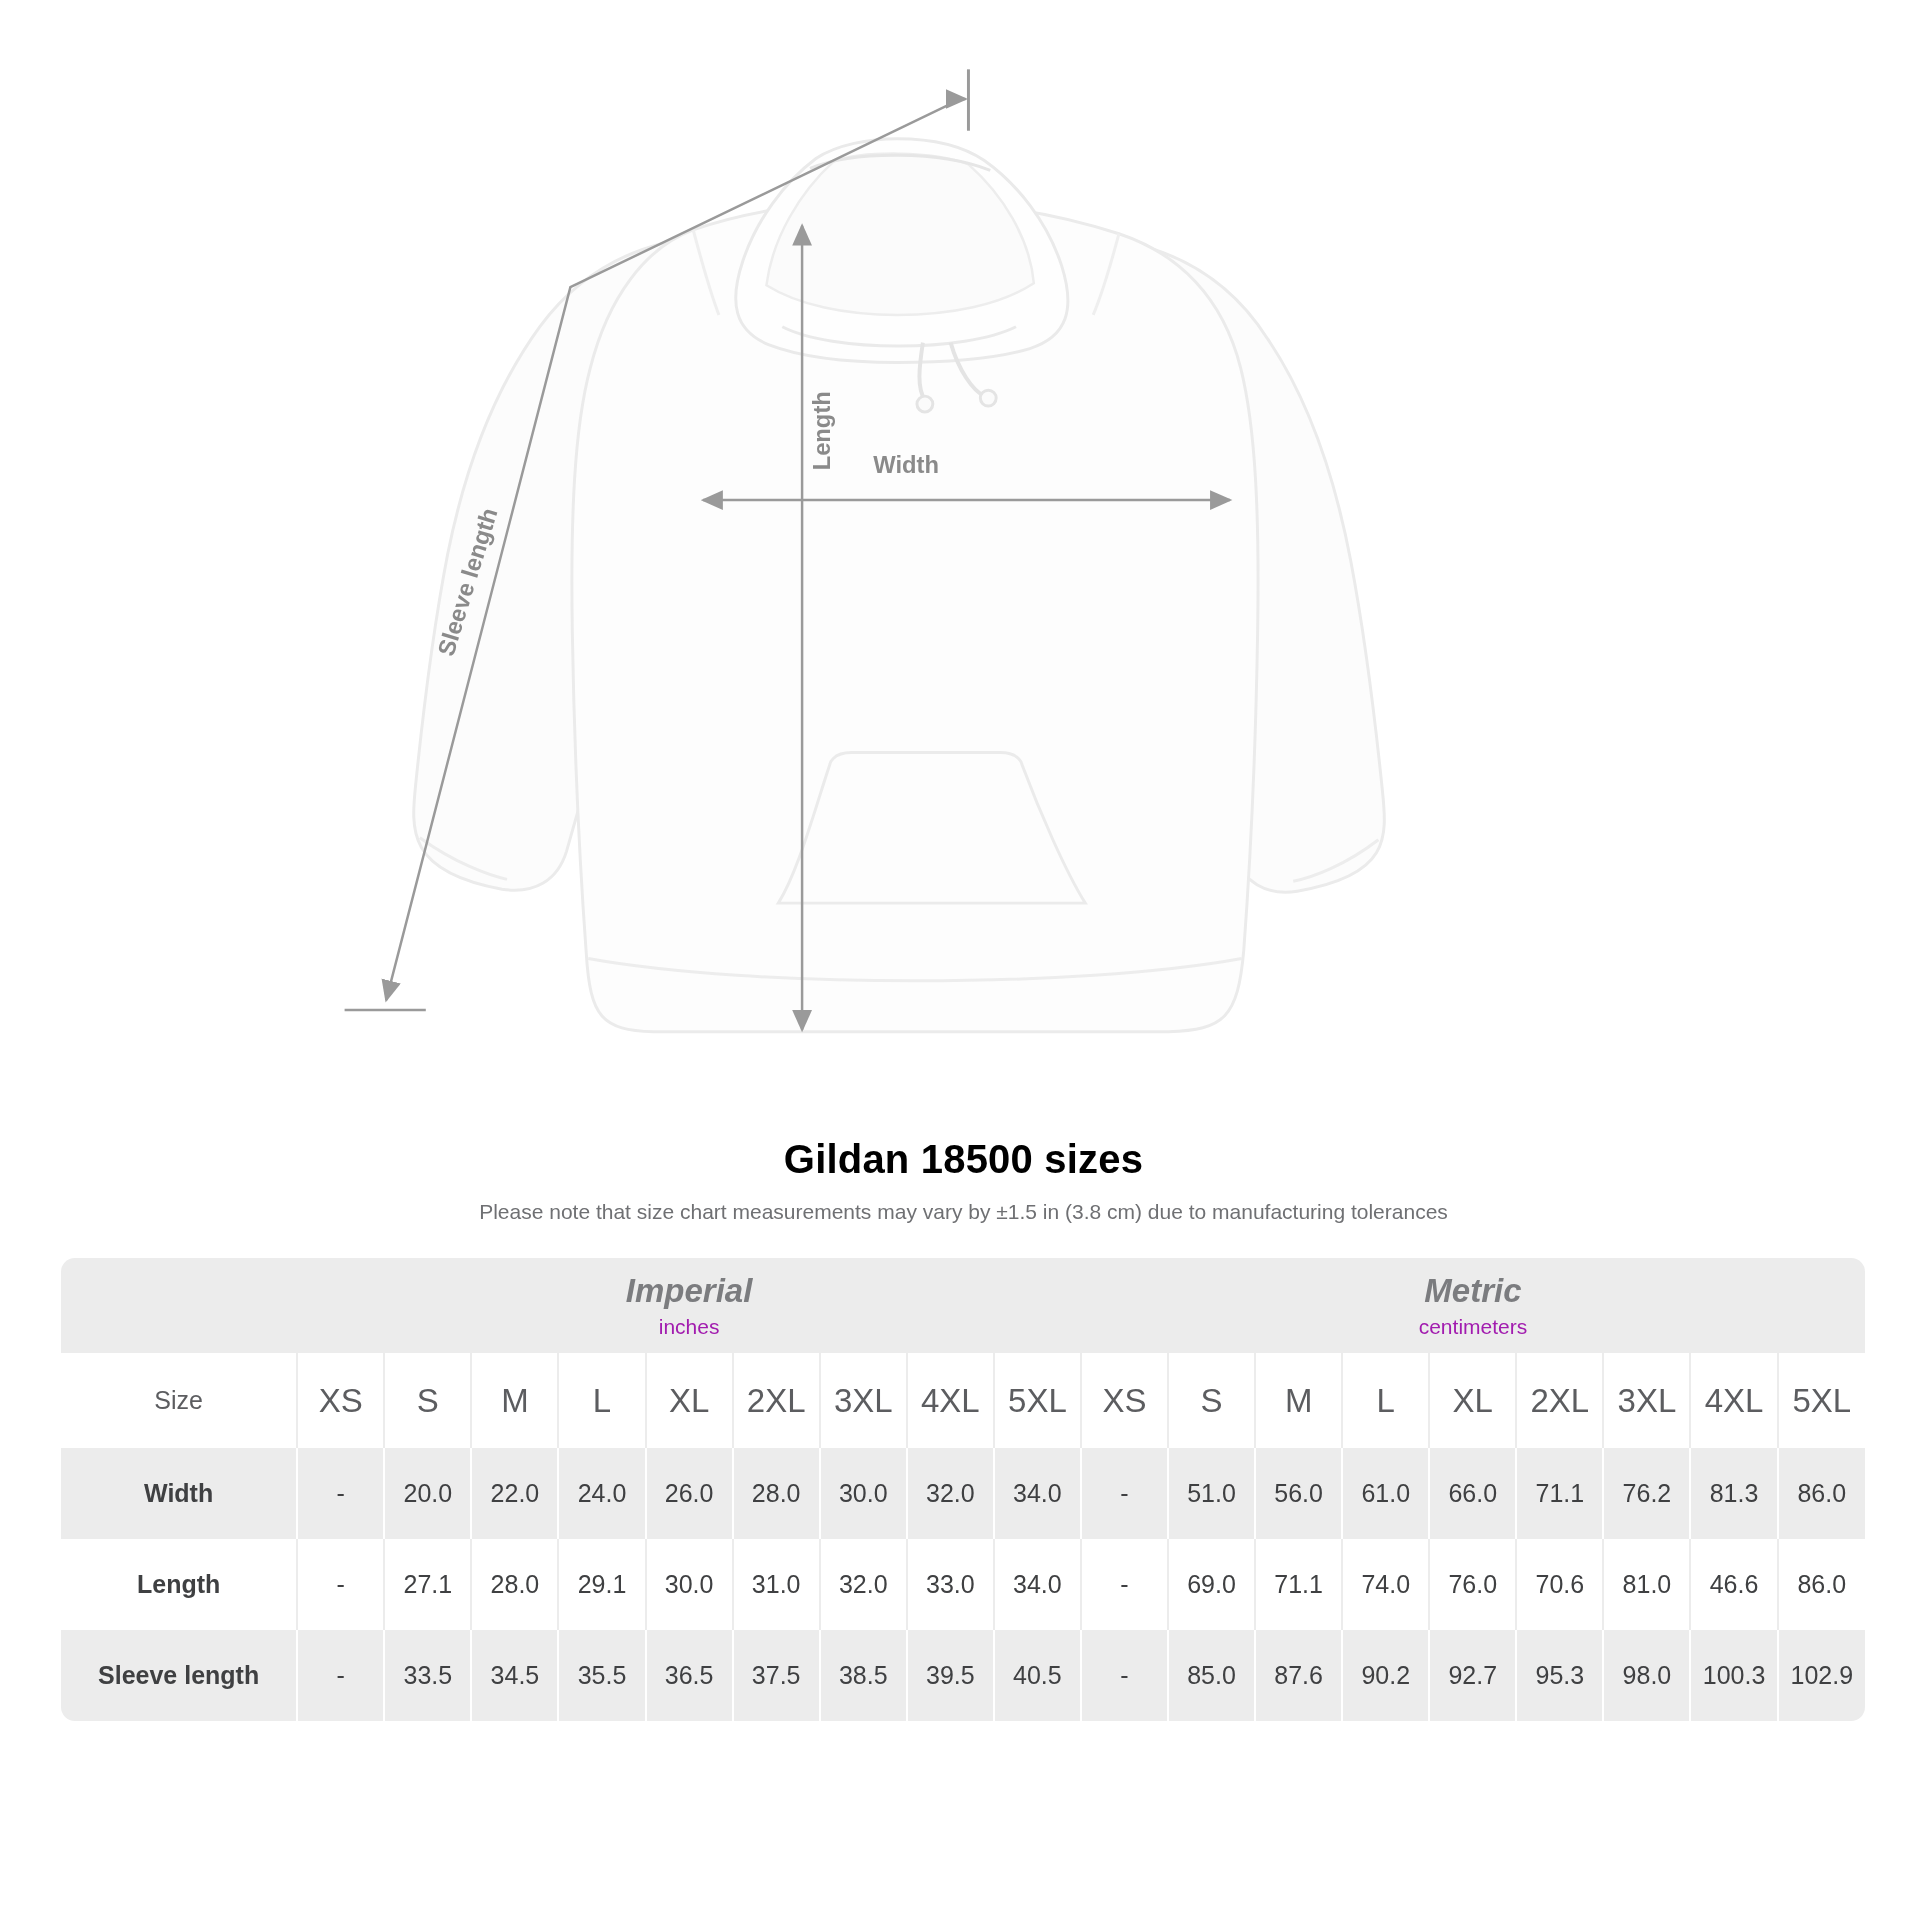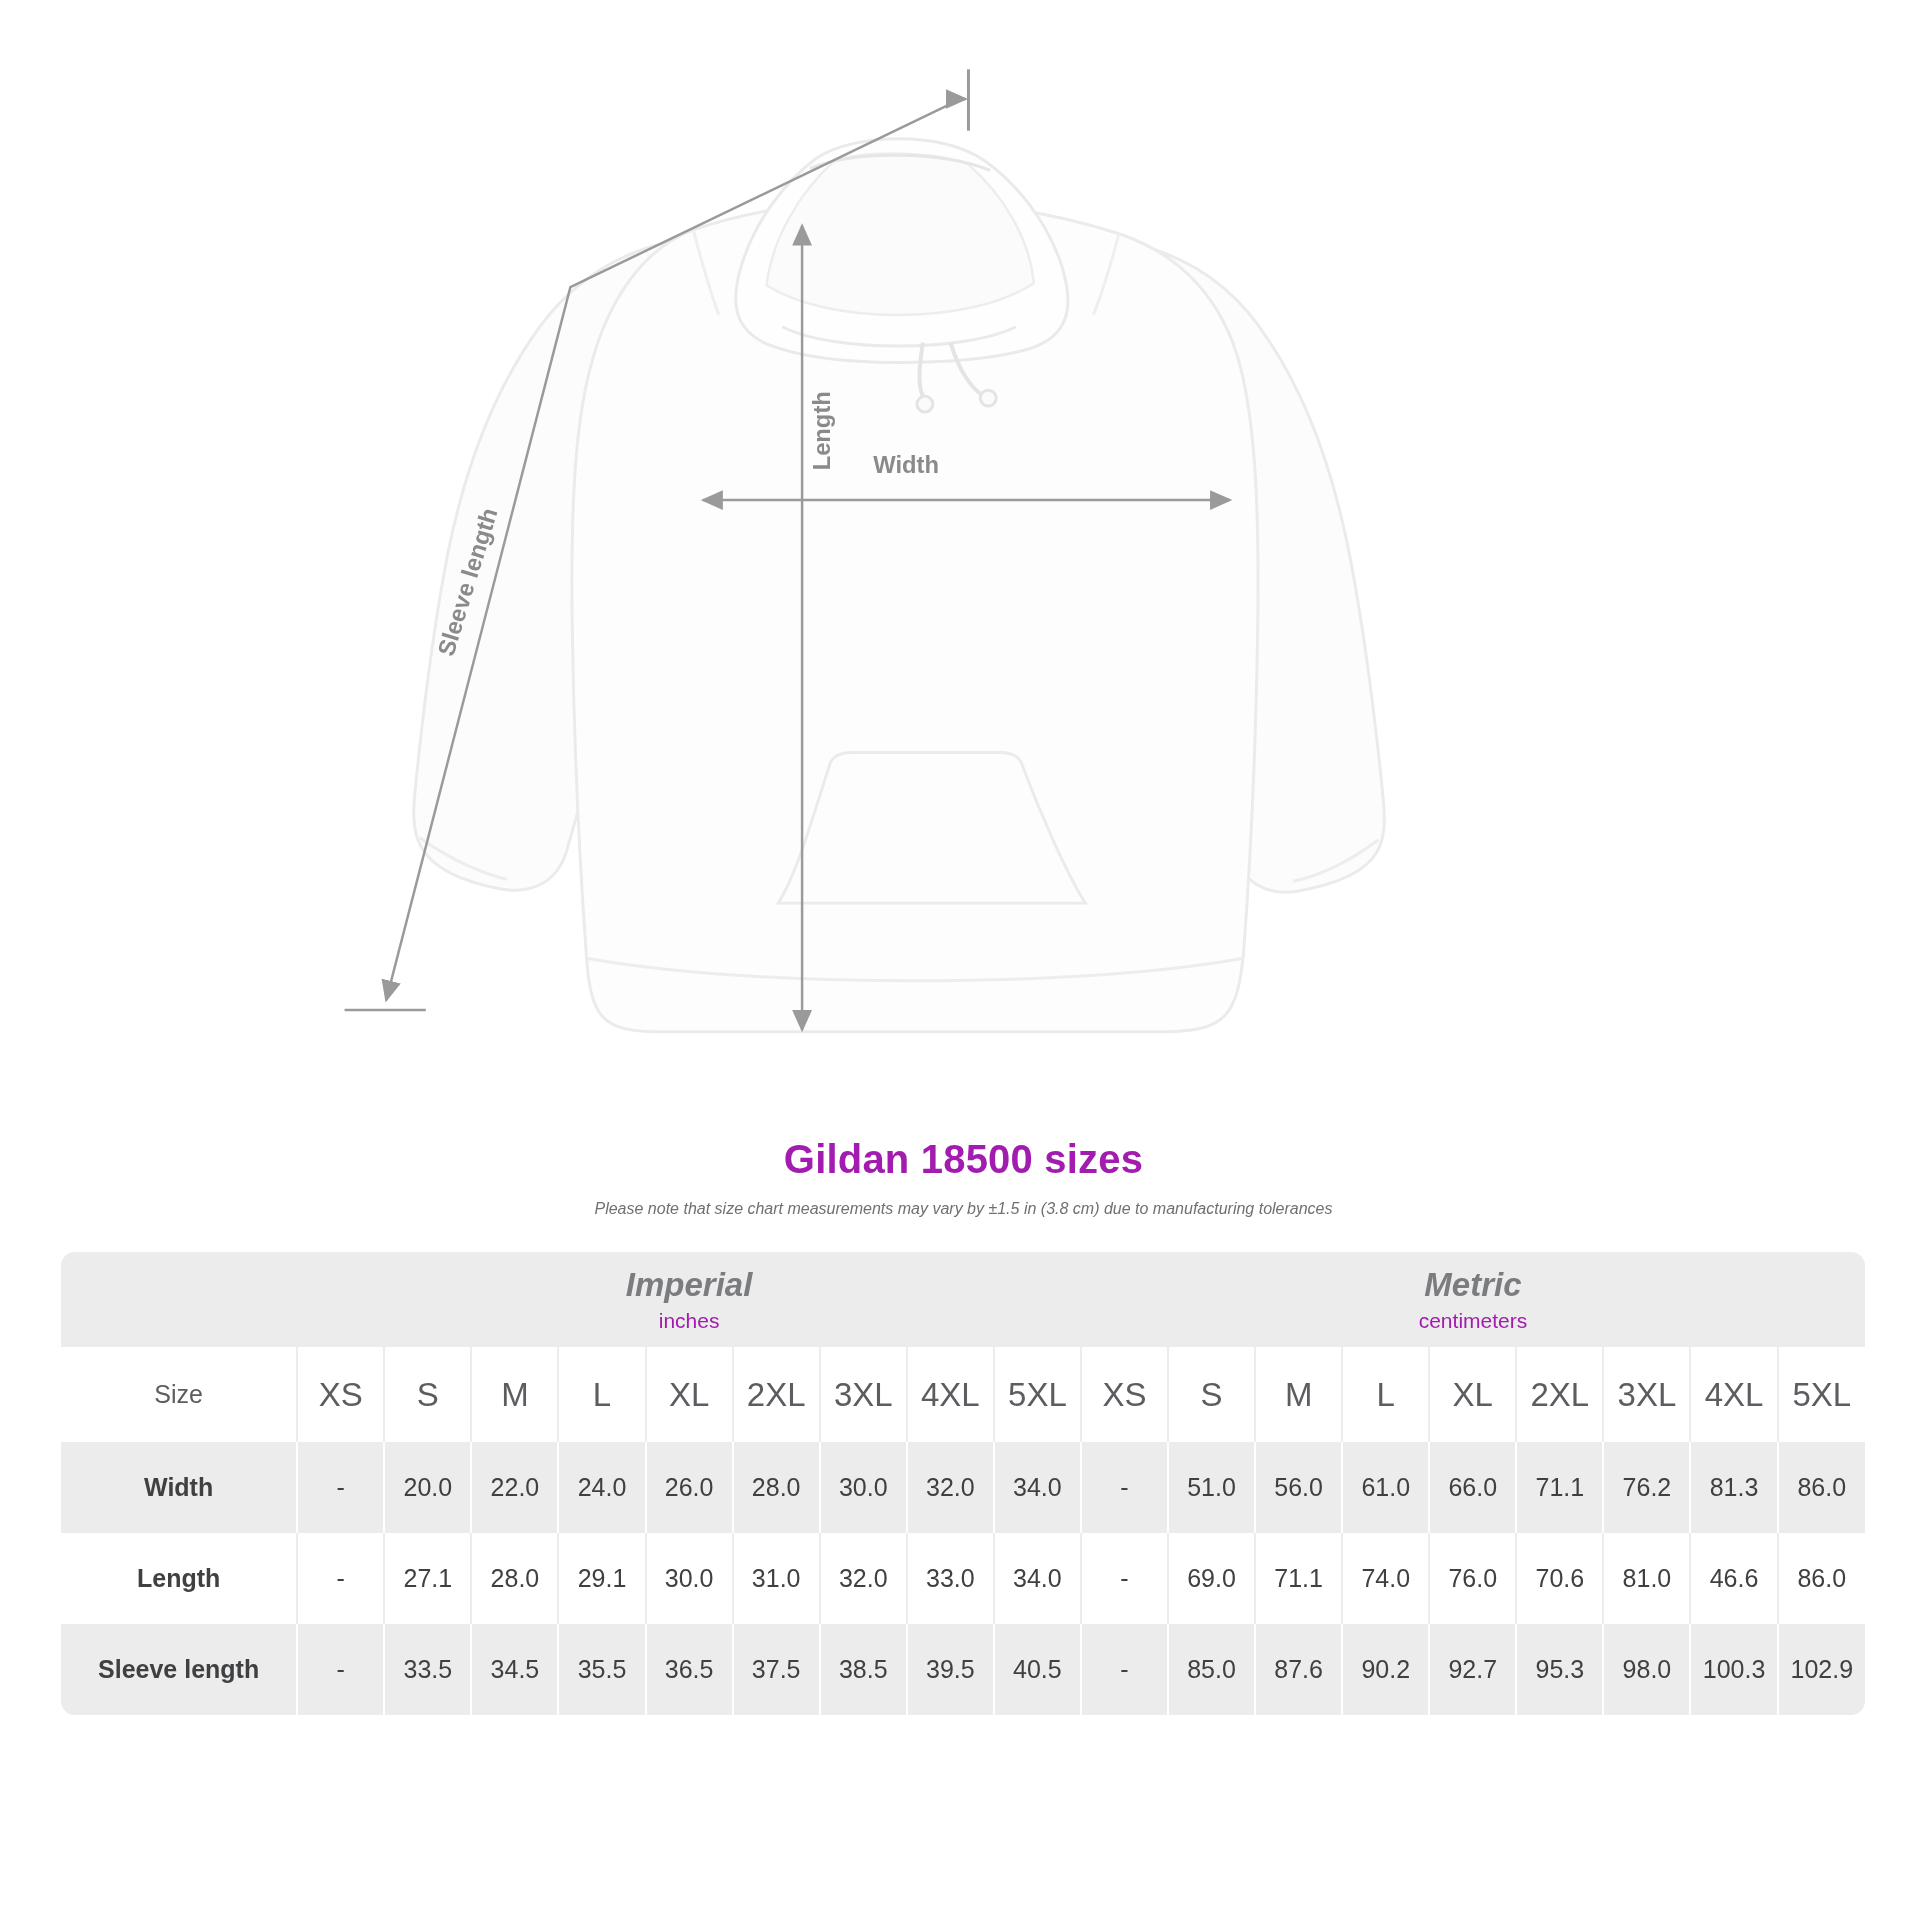--- a/index.html
+++ b/index.html
@@ -31,27 +31,26 @@
   }
 
   
   .title-block {
     text-align: center;
     margin-top: 18px;
   }
   .chart-title {
     font-size: 40px;
     font-weight: bold;
-    color: #a21caf;
+    color: #000000;
     letter-spacing: 0.2px;
     margin: 0;
   }
   .chart-note {
-    font-size: 16px;
-    font-style: italic;
+    font-size: 21px;
     color: #6f7073;
     margin: 18px 0 0 0;
   }
 
   
   .table-wrap {
     margin: 34px 61px 0 61px;
   }
   table.size-table {
     width: 1804px;

